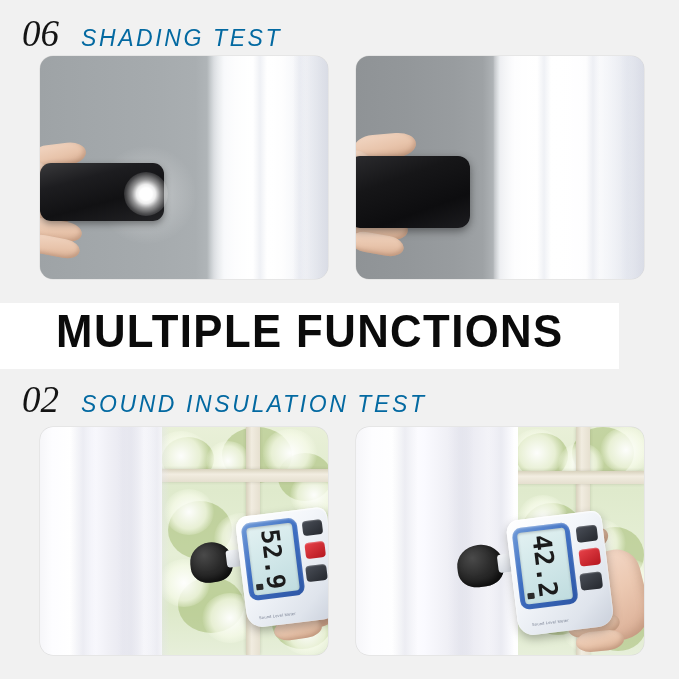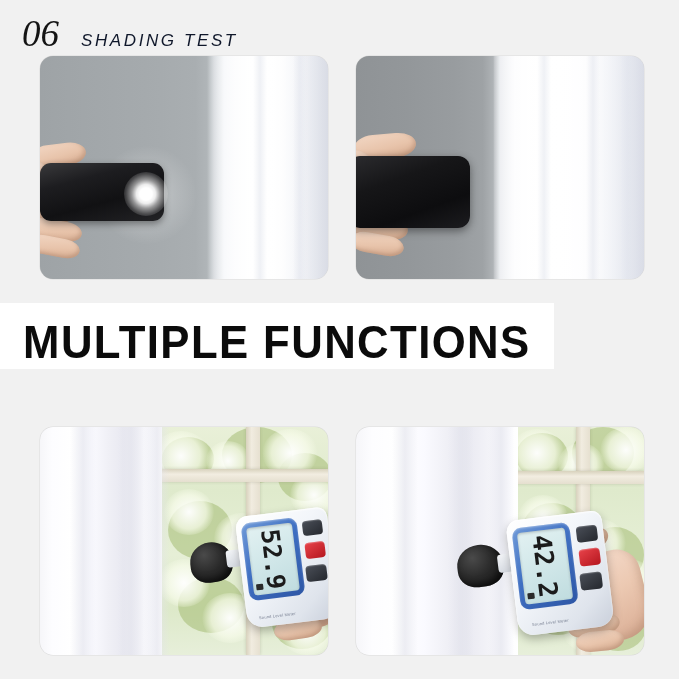--- a/index.html
+++ b/index.html
@@ -32,22 +32,22 @@
     font-style: italic;
     font-weight: 400;
     font-size: 37px;
     color: #141414;
     letter-spacing: 0px;
   }
   .sec-title {
     font-family: "Liberation Sans", sans-serif;
     font-style: italic;
     font-weight: 400;
-    font-size: 17px;
-    color: #0f172a;
+    font-size: 23px;
+    color: #0369a1;
     letter-spacing: 2.6px;
   }
 
   
   .panel {
     position: absolute;
     border-radius: 13px;
     overflow: hidden;
     background: #cfcfcf;
     box-shadow: 0 0 0 0.5px rgba(160,160,160,0.25);
@@ -197,24 +197,24 @@
     height: 72px;
     border-radius: 12px;
     background: linear-gradient(160deg, #2c2c2f 0%, #161618 35%, #0d0d0f 70%, #1c1c1f 100%);
     box-shadow: 0 3px 8px rgba(0,0,0,0.42);
   }
 
   
   .banner {
     position: absolute;
     left: 0;
-    width: 554px;
+    width: 619px;
     background: #ffffff;
     display: flex;
-    align-items: flex-end;
+    align-items: flex-start;
     justify-content: center;
   }
   .banner-text {
     font-family: "Liberation Sans", sans-serif;
     font-weight: 700;
     font-size: 47px;
     color: #0b0b0b;
     letter-spacing: 1.5px;
     transform: scaleX(0.93);
     white-space: nowrap;
@@ -383,20 +383,24 @@
       <div class="finger" style="left:6px;  top:100px; width:54px; height:20px; transform:rotate(10deg);"></div>
       <div class="finger" style="left:-8px; top:16px;  width:38px; height:56px; border-radius:19px;"></div>
     </div>
     <div class="phone2"></div>
   </div>
 
   <div class="banner" style="top:303px; height:66px;">
     <span class="banner-text">MULTIPLE FUNCTIONS</span>
   </div>
 
+  <div class="section-head" style="top:378px;">
+    <span class="sec-num">02</span>
+    <span class="sec-title">SOUND INSULATION TEST</span>
+  </div>
 
   <div class="panel" style="left:40px; top:427px; width:288px; height:228px;">
 
     <div class="window" style="left:118px; width:170px;">
       <div class="leaf" style="left:4px;  top:10px;  width:52px; height:44px;"></div>
       <div class="leaf" style="left:64px; top:0px;   width:70px; height:56px;"></div>
       <div class="leaf" style="left:120px;top:26px;  width:54px; height:48px;"></div>
       <div class="leaf" style="left:10px; top:74px;  width:64px; height:58px;"></div>
       <div class="leaf" style="left:88px; top:96px;  width:72px; height:62px;"></div>
       <div class="leaf" style="left:20px; top:150px; width:66px; height:56px;"></div>

